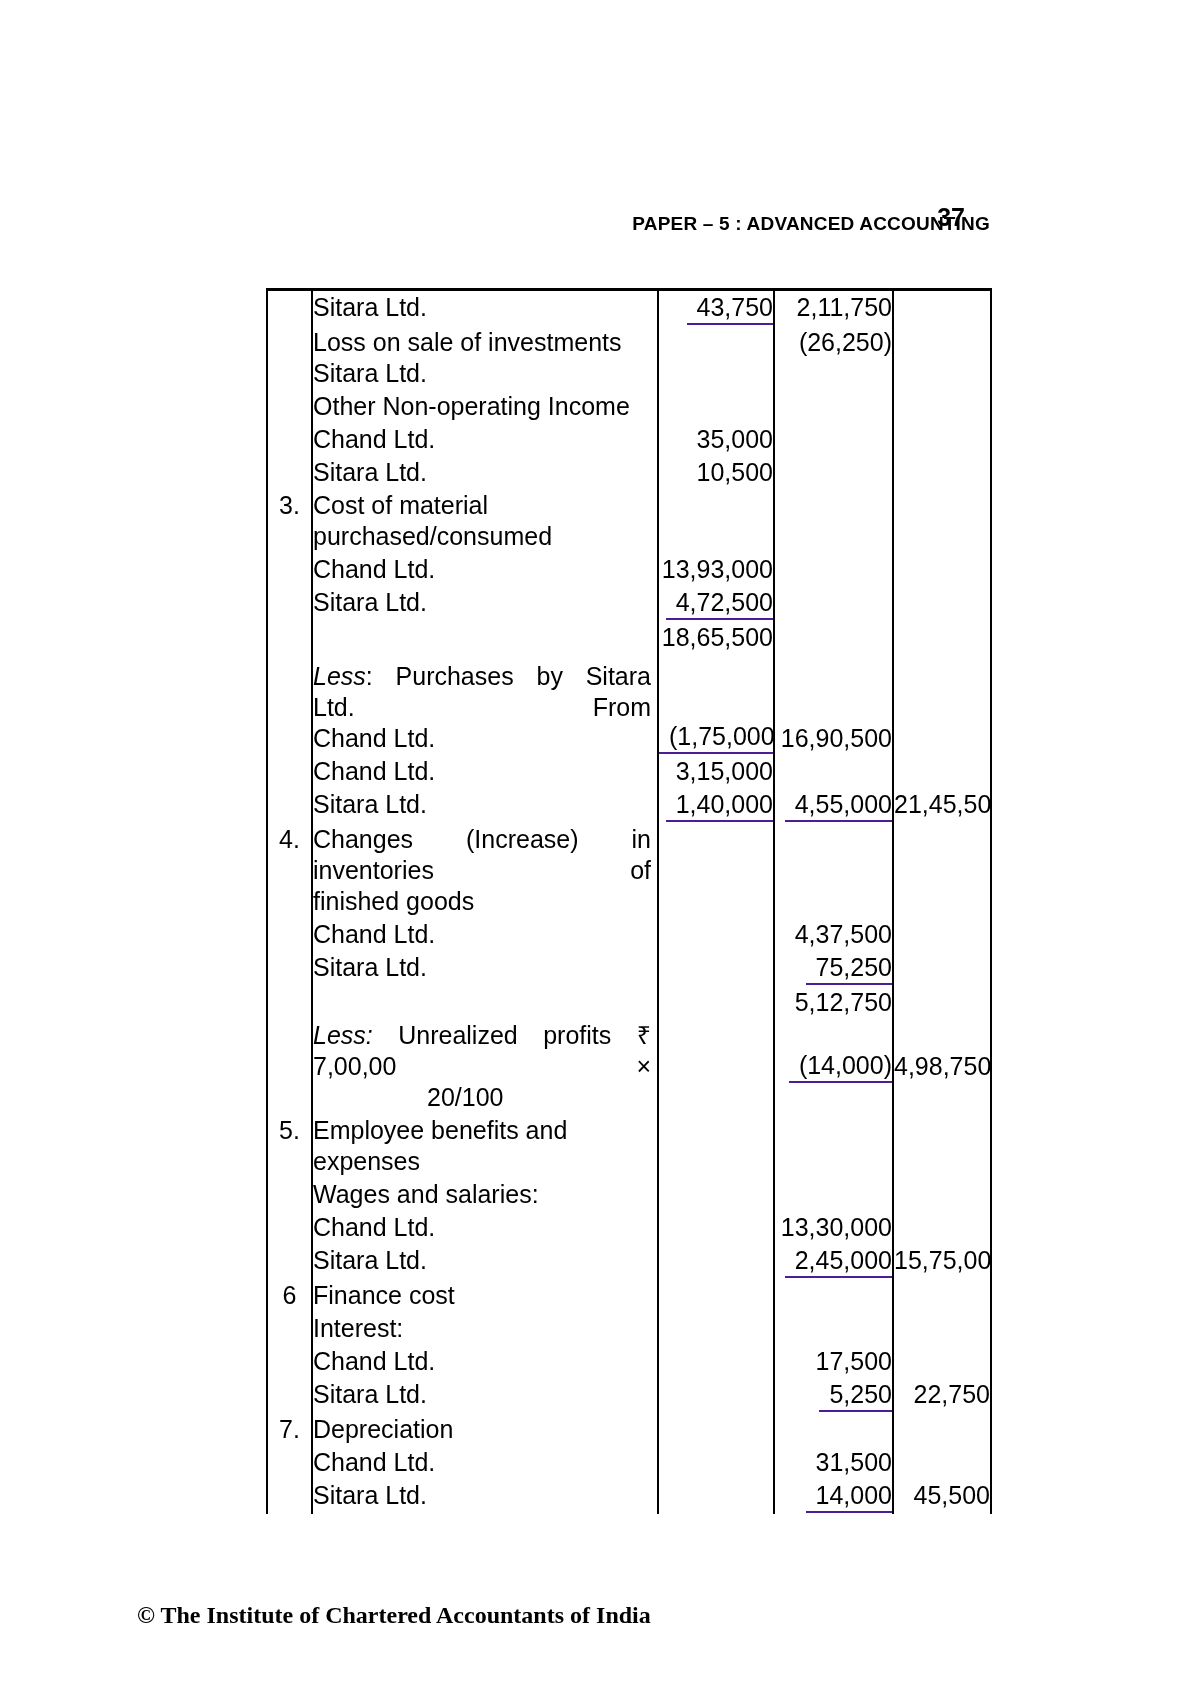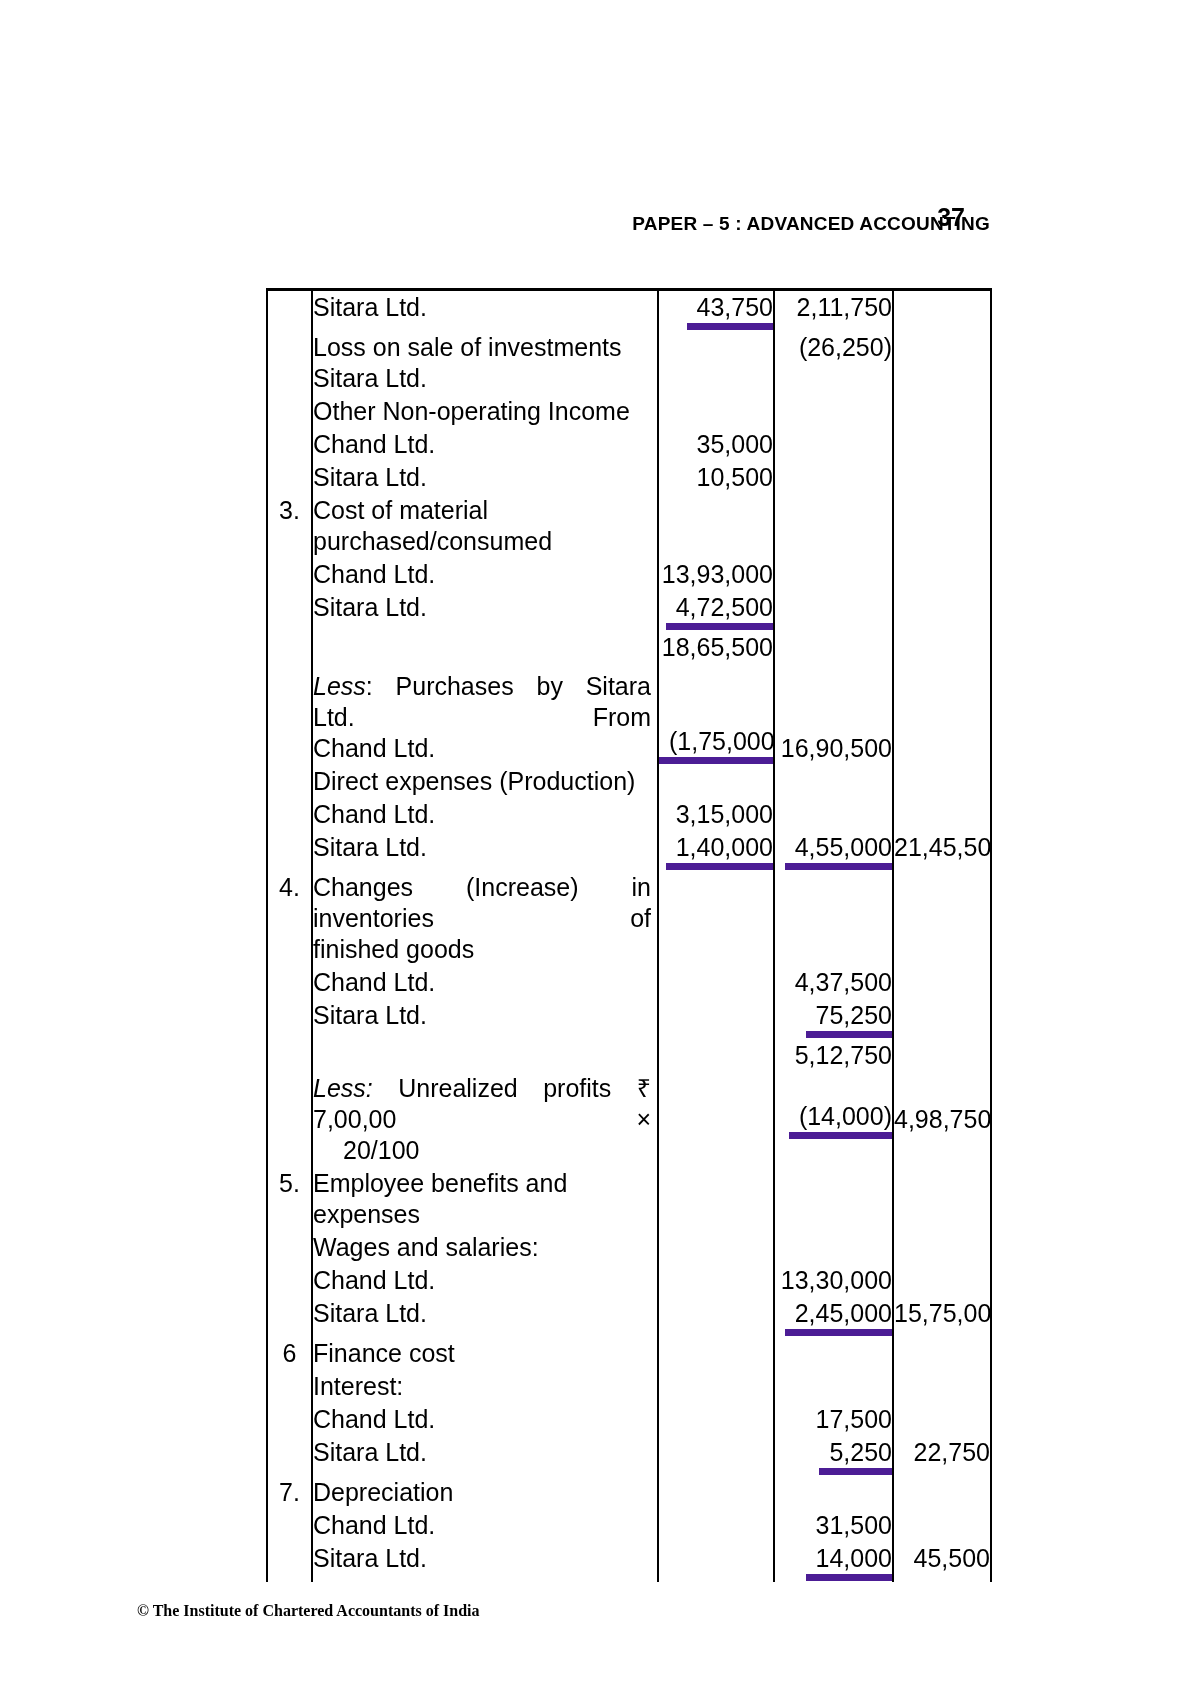--- a/index.html
+++ b/index.html
@@ -59,48 +59,48 @@
   .sn-cell {
     text-align: center;
     line-height: 31px;
   }
   .desc-cell { }
   .desc-line {
     line-height: 31px;
     padding-right: 6px;
   }
   .desc-line.ind-1 { }
-  .desc-line.ind-2 { padding-left: 30px; }
+  .desc-line.ind-2 { padding-left: 78px; margin-left: 36px; }
   .desc-line.just {
     text-align: justify;
     text-align-last: justify;
   }
   .amt {
     text-align: right;
     padding-right: 8px;
     line-height: 31px;
     white-space: nowrap;
   }
   .u-num {
     display: inline-block;
-    border-bottom: 7px solid #4c1d95;
+    border-bottom: 2px solid #4c1d95;
     padding-left: 10px;
     padding-bottom: 0px;
   }
   tr.va-bottom td.amt-cell { vertical-align: bottom; }
   tr.va-middle td.amt-cell { vertical-align: middle; }
   tr.pad-top td { padding-top: 7px; }
 
   
   .page-footer {
     position: absolute;
     left: 137px;
     top: 1602px;
     font-family: "Liberation Serif", serif;
-    font-size: 16px;
+    font-size: 24px;
     font-weight: bold;
     white-space: nowrap;
   }
 </style>
 </head>
 <body>
 
 <div class="page-header-title">PAPER – 5 : ADVANCED ACCOUNTING</div>
 
 <div class="page-number">37</div>
@@ -199,29 +199,20 @@
           <div class="desc-line ind-0 just"><i>Less</i>: Purchases by Sitara Ltd. From</div>
           <div class="desc-line ind-1">Chand Ltd.</div>
         </td>
         <td class="amt-cell amt"><span class="u-num">(1,75,000)</span></td>
         <td class="amt-cell amt"><span>16,90,500</span></td>
         <td class="amt-cell amt"></td>
       </tr>
       <tr>
         <td class="sn-cell"></td>
         <td class="desc-cell">
-          <div class="desc-line ind-0">Direct expenses (Production)</div>
-        </td>
-        <td class="amt-cell amt"></td>
-        <td class="amt-cell amt"></td>
-        <td class="amt-cell amt"></td>
-      </tr>
-      <tr>
-        <td class="sn-cell"></td>
-        <td class="desc-cell">
           <div class="desc-line ind-1">Chand Ltd.</div>
         </td>
         <td class="amt-cell amt"><span>3,15,000</span></td>
         <td class="amt-cell amt"></td>
         <td class="amt-cell amt"></td>
       </tr>
       <tr>
         <td class="sn-cell"></td>
         <td class="desc-cell">
           <div class="desc-line ind-1">Sitara Ltd.</div>

